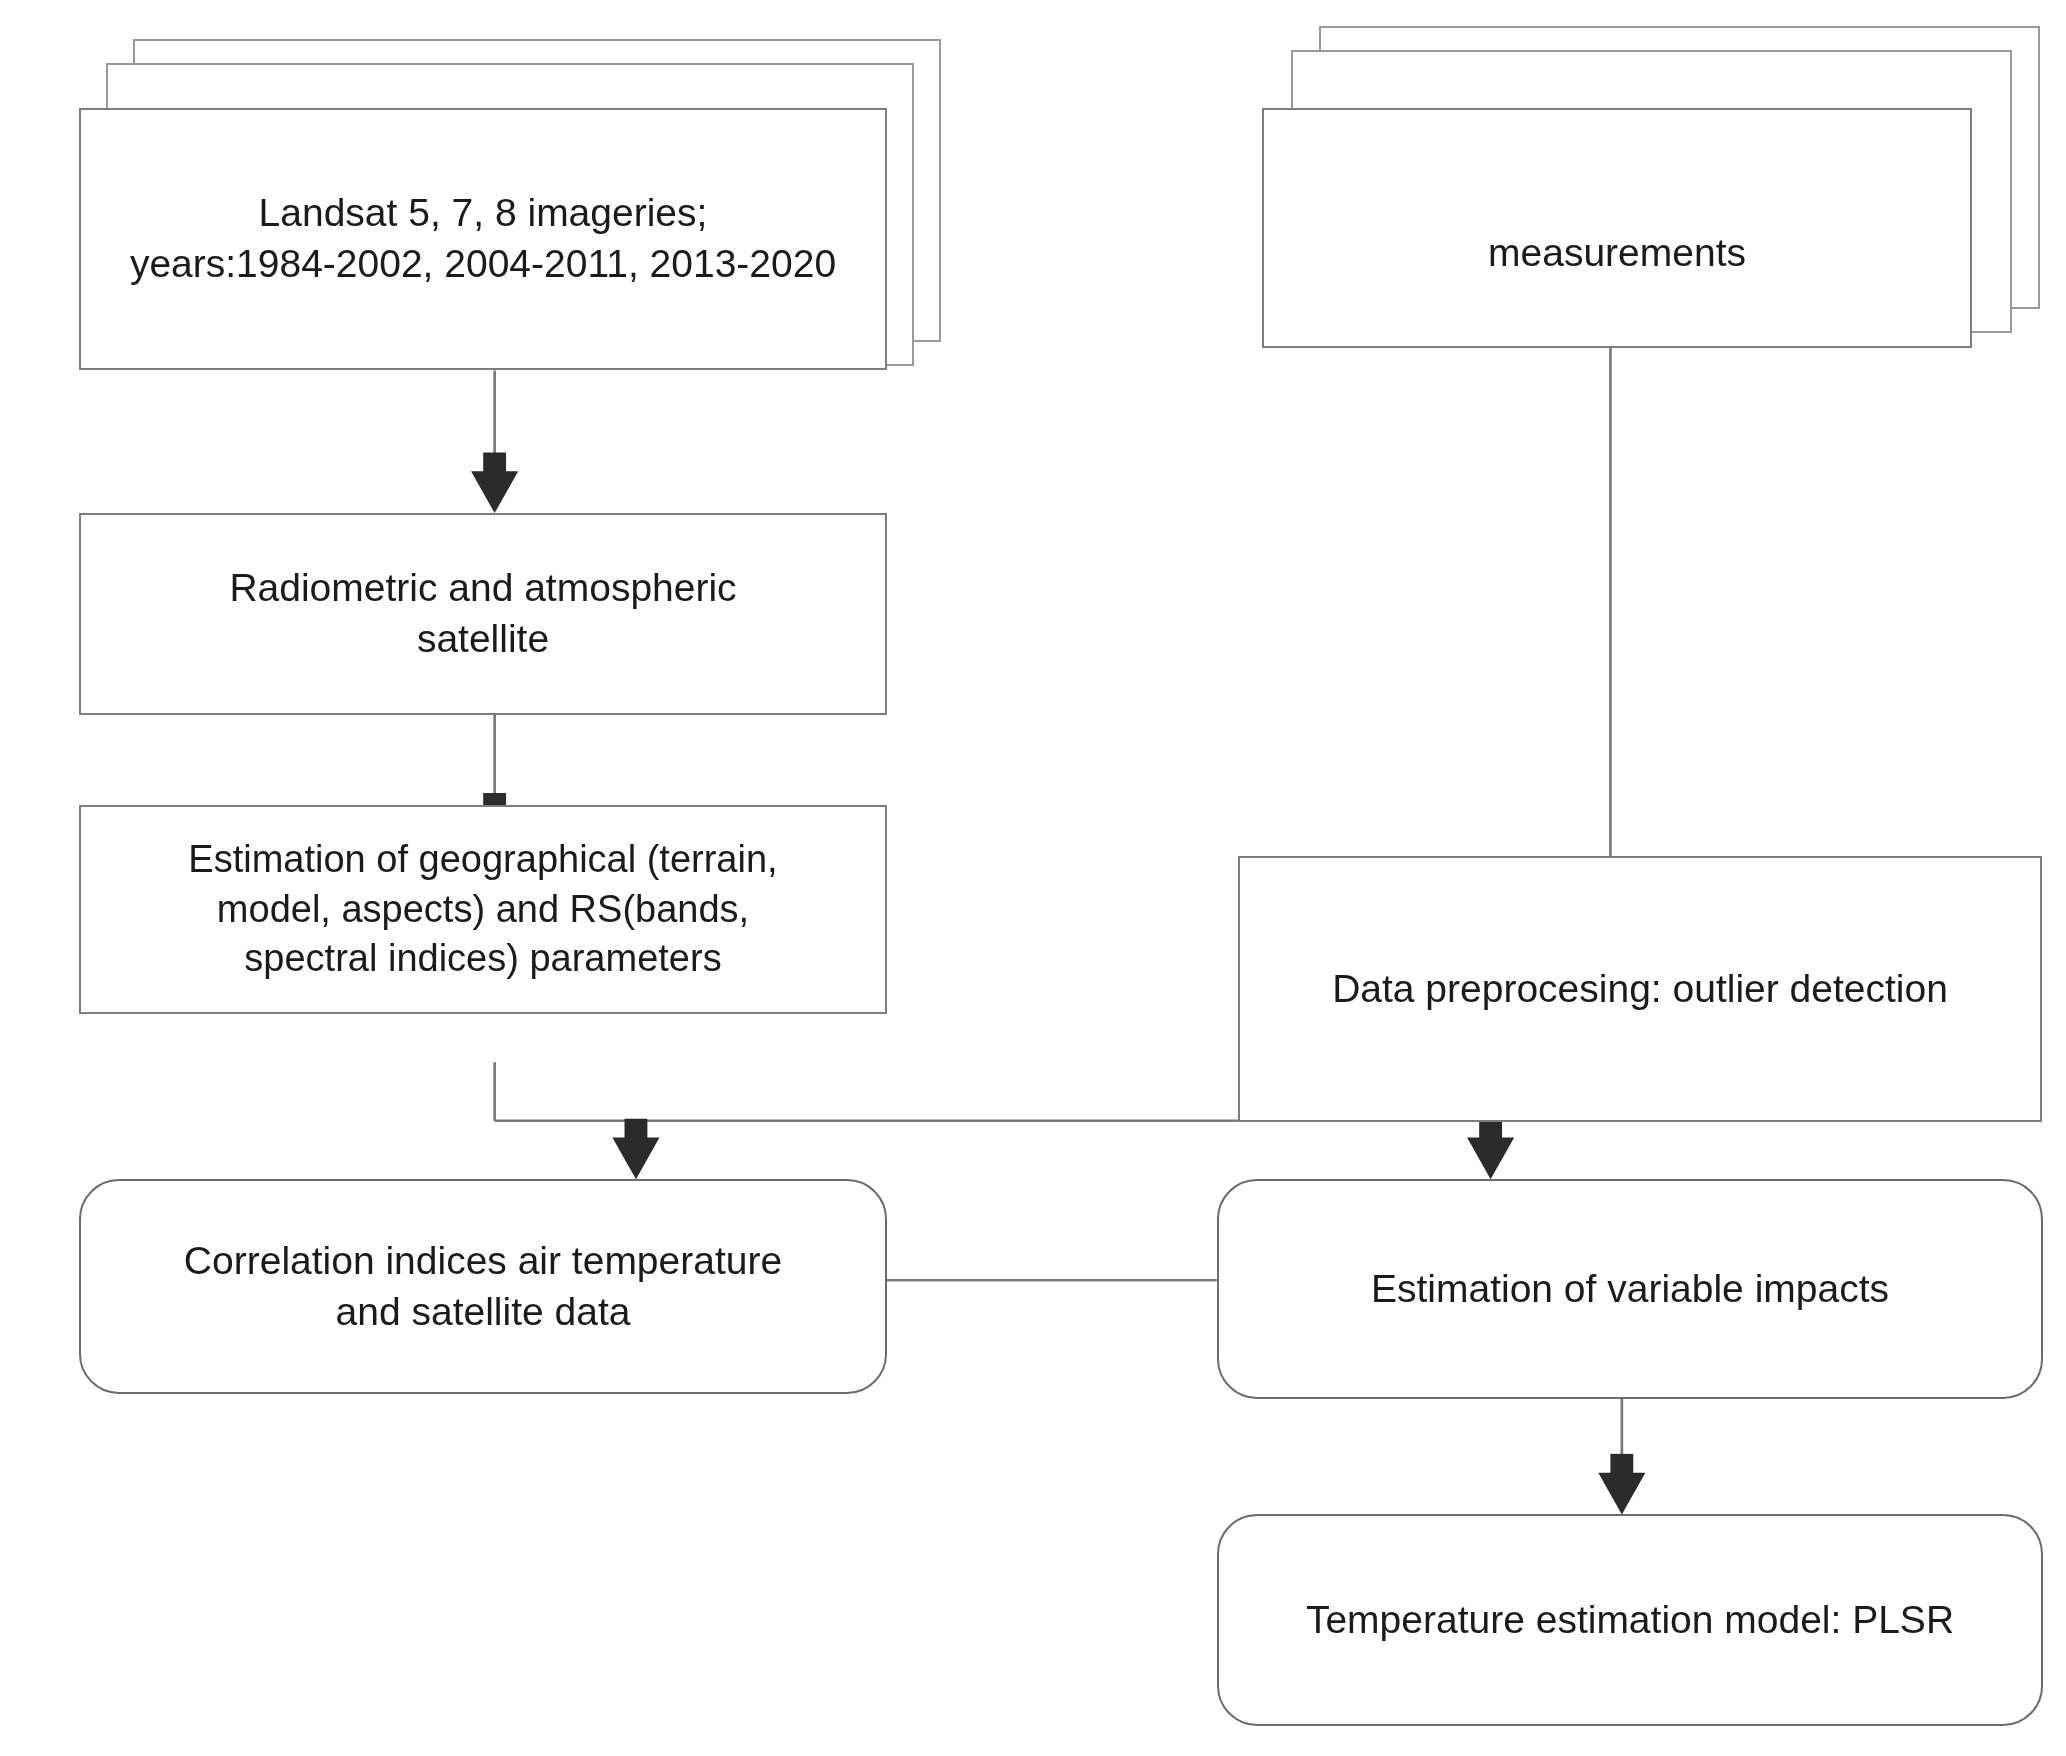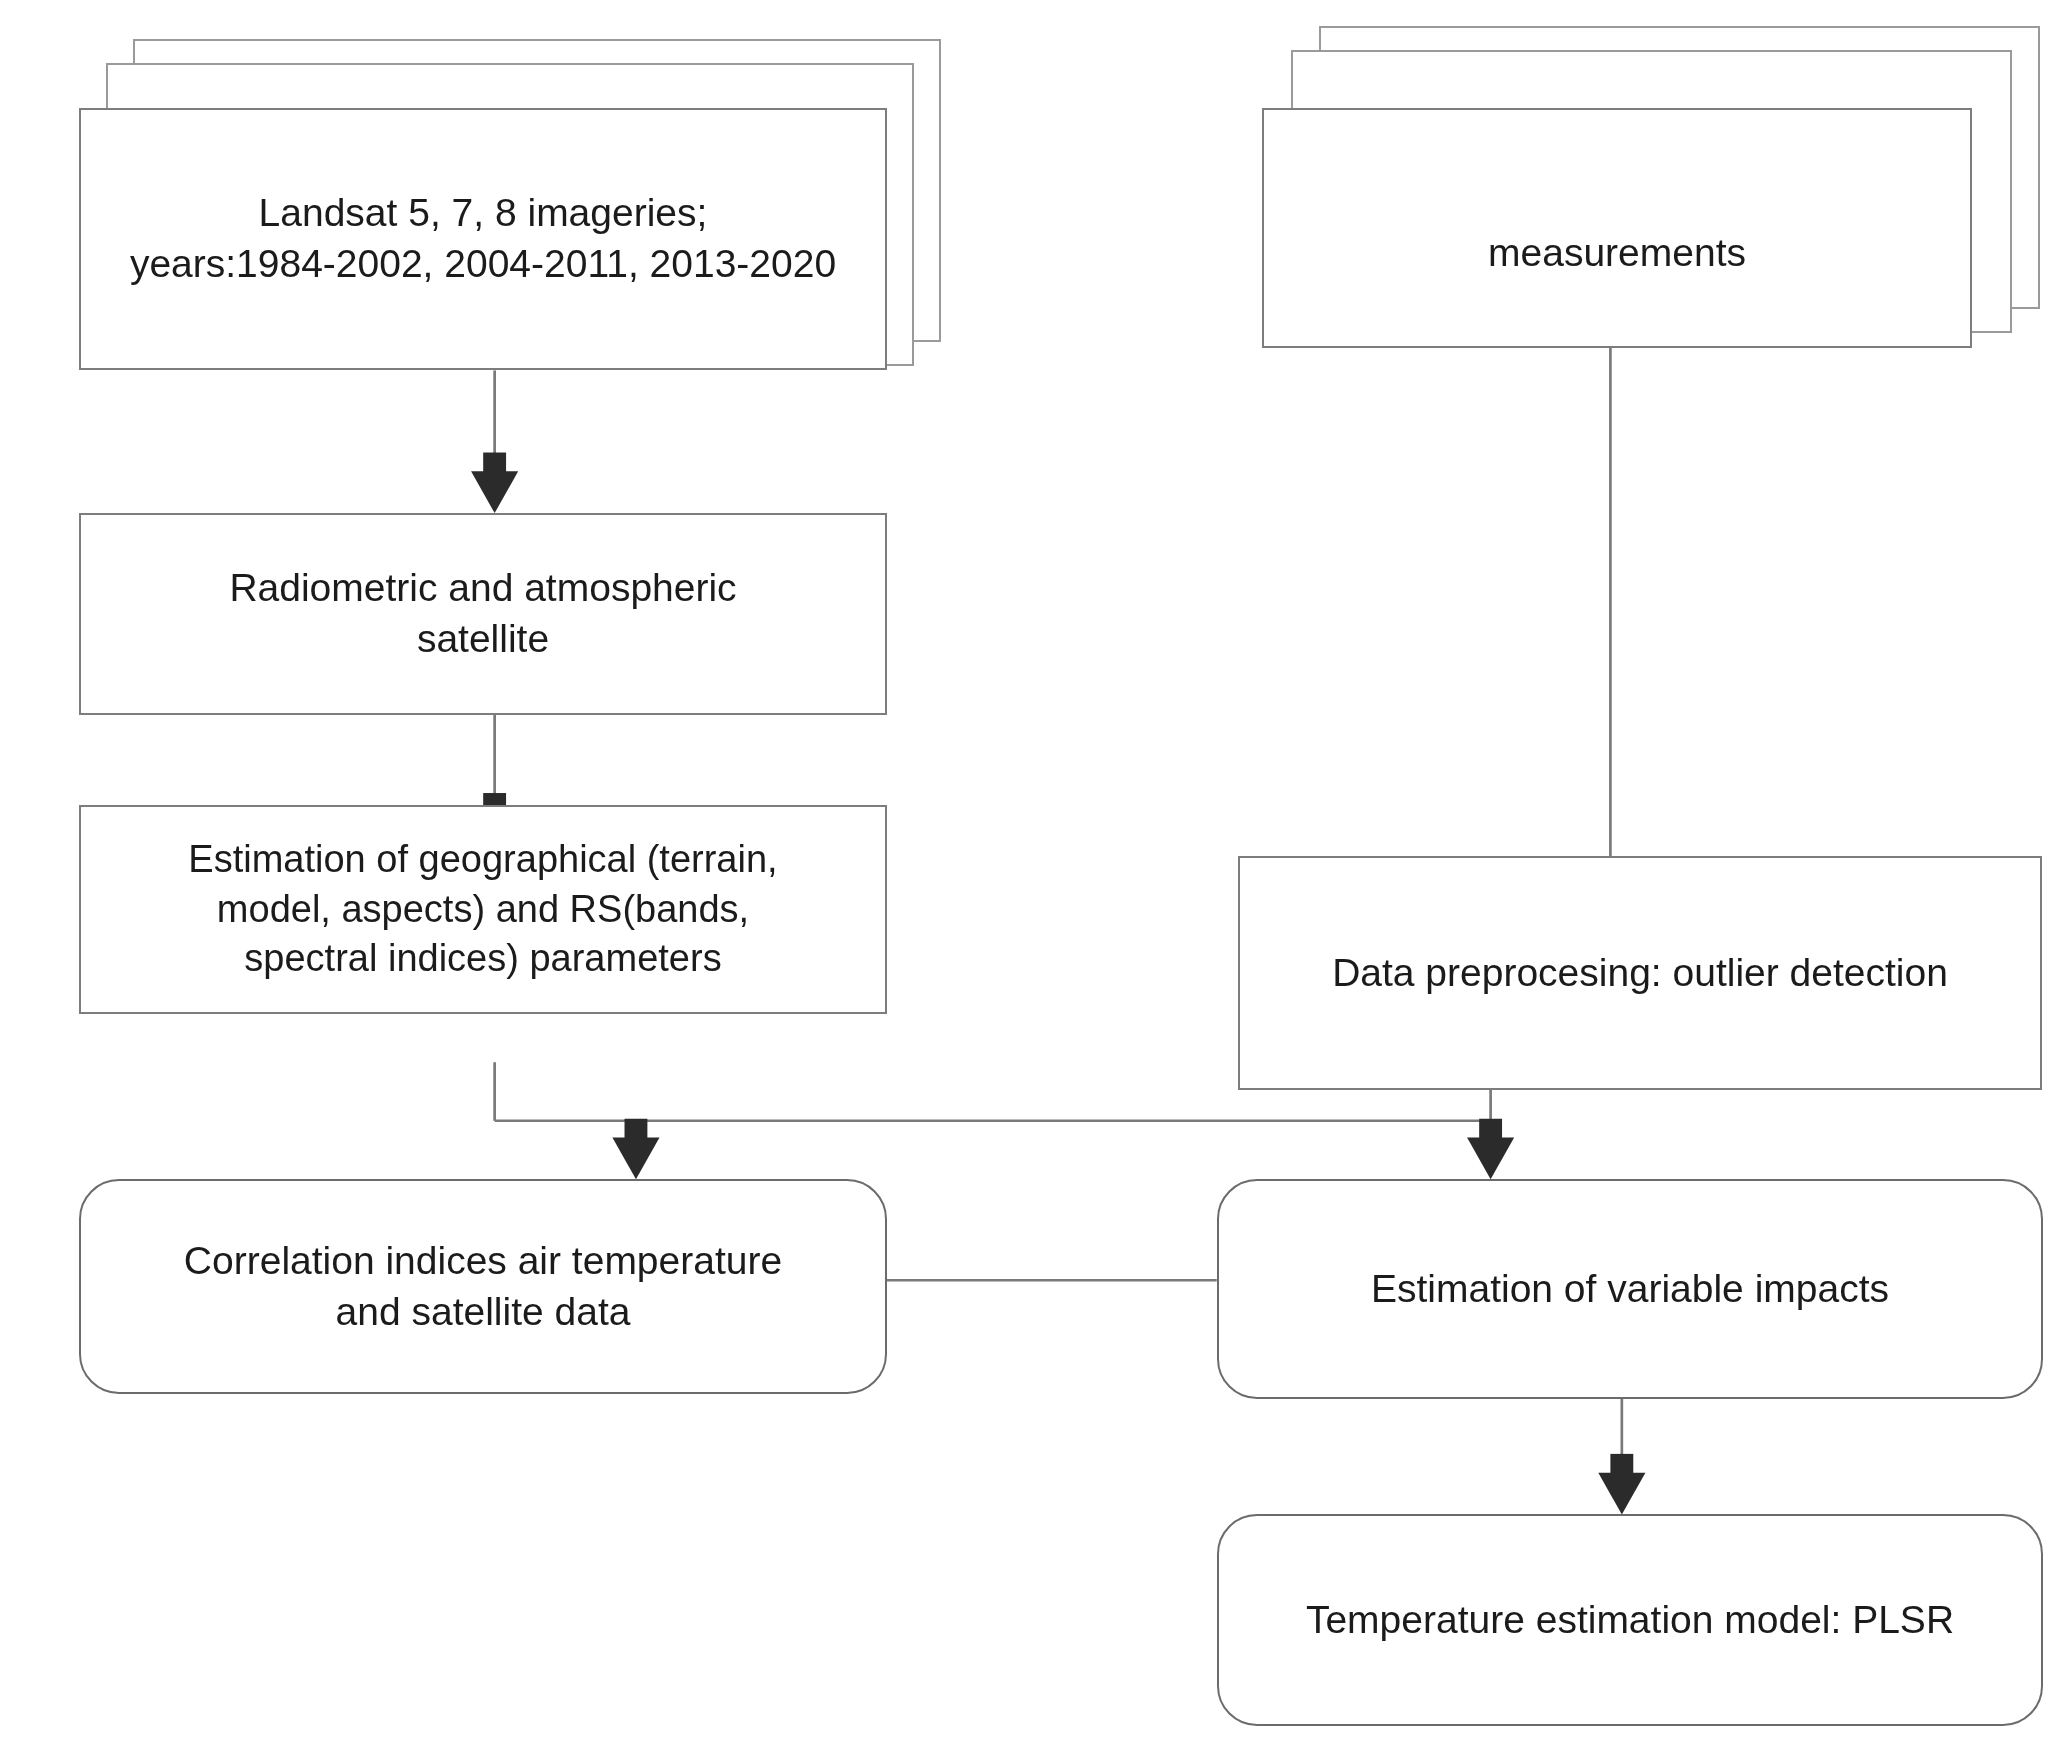--- a/index.html
+++ b/index.html
@@ -77,21 +77,21 @@
   </div>
 
   <div class="node" style="left:79px;top:805px;width:808px;height:209px;">
     <span class="txt fs56">
       <span>Estimation of geographical (terrain,</span><br>
       <span>model, aspects) and RS(bands,</span><br>
       <span>spectral indices) parameters</span>
     </span>
   </div>
 
-  <div class="node" style="left:1238px;top:856px;width:804px;height:234px;">
+  <div class="node" style="left:1238px;top:856px;width:804px;height:266px;">
     <span class="txt fs58">
       <span>Data preprocesing: outlier detection</span>
     </span>
   </div>
 
   <div class="node rounded" style="left:79px;top:1179px;width:808px;height:215px;">
     <span class="txt fs58">
       <span>Correlation indices air temperature</span><br>
       <span>and satellite  data</span>
     </span>

